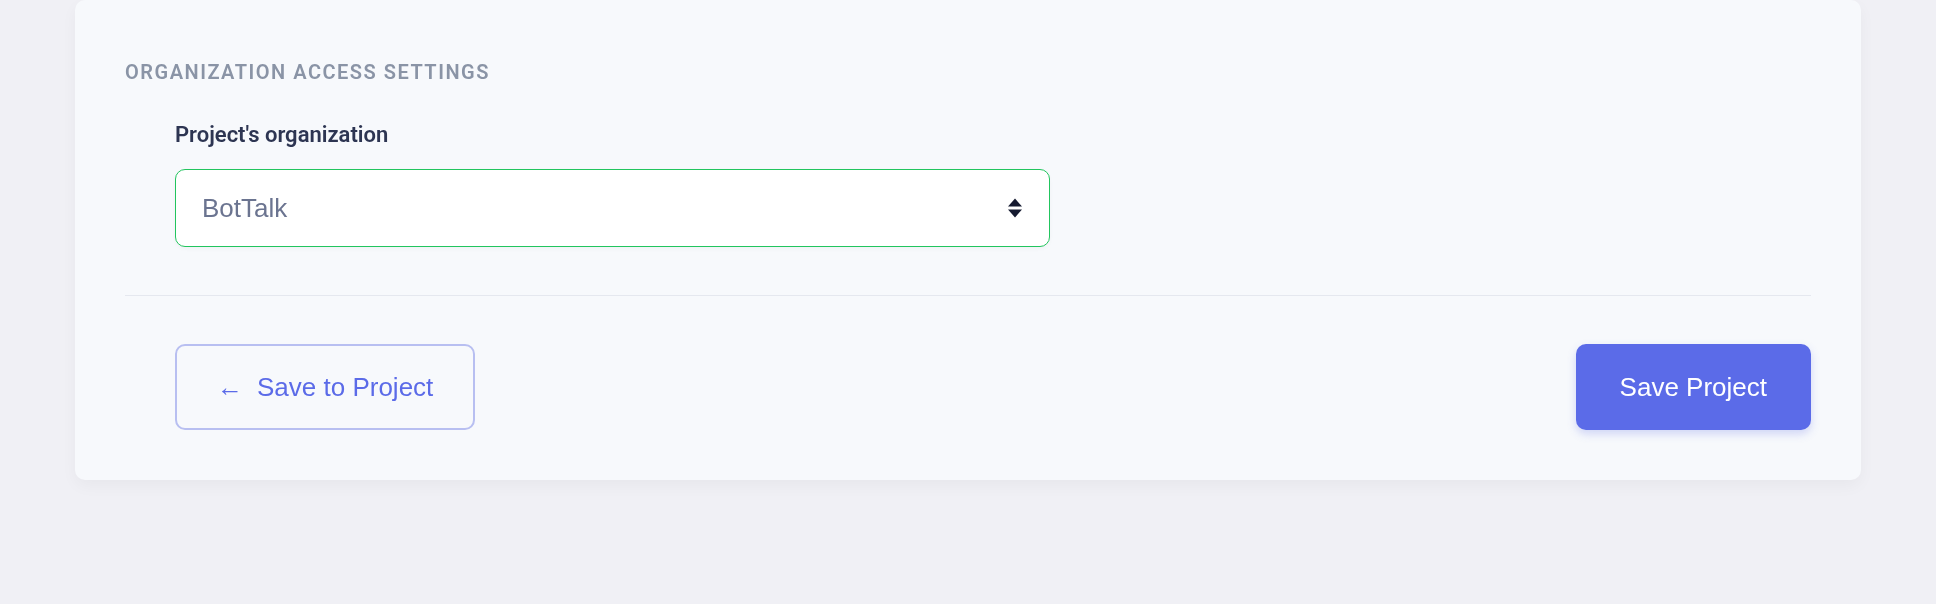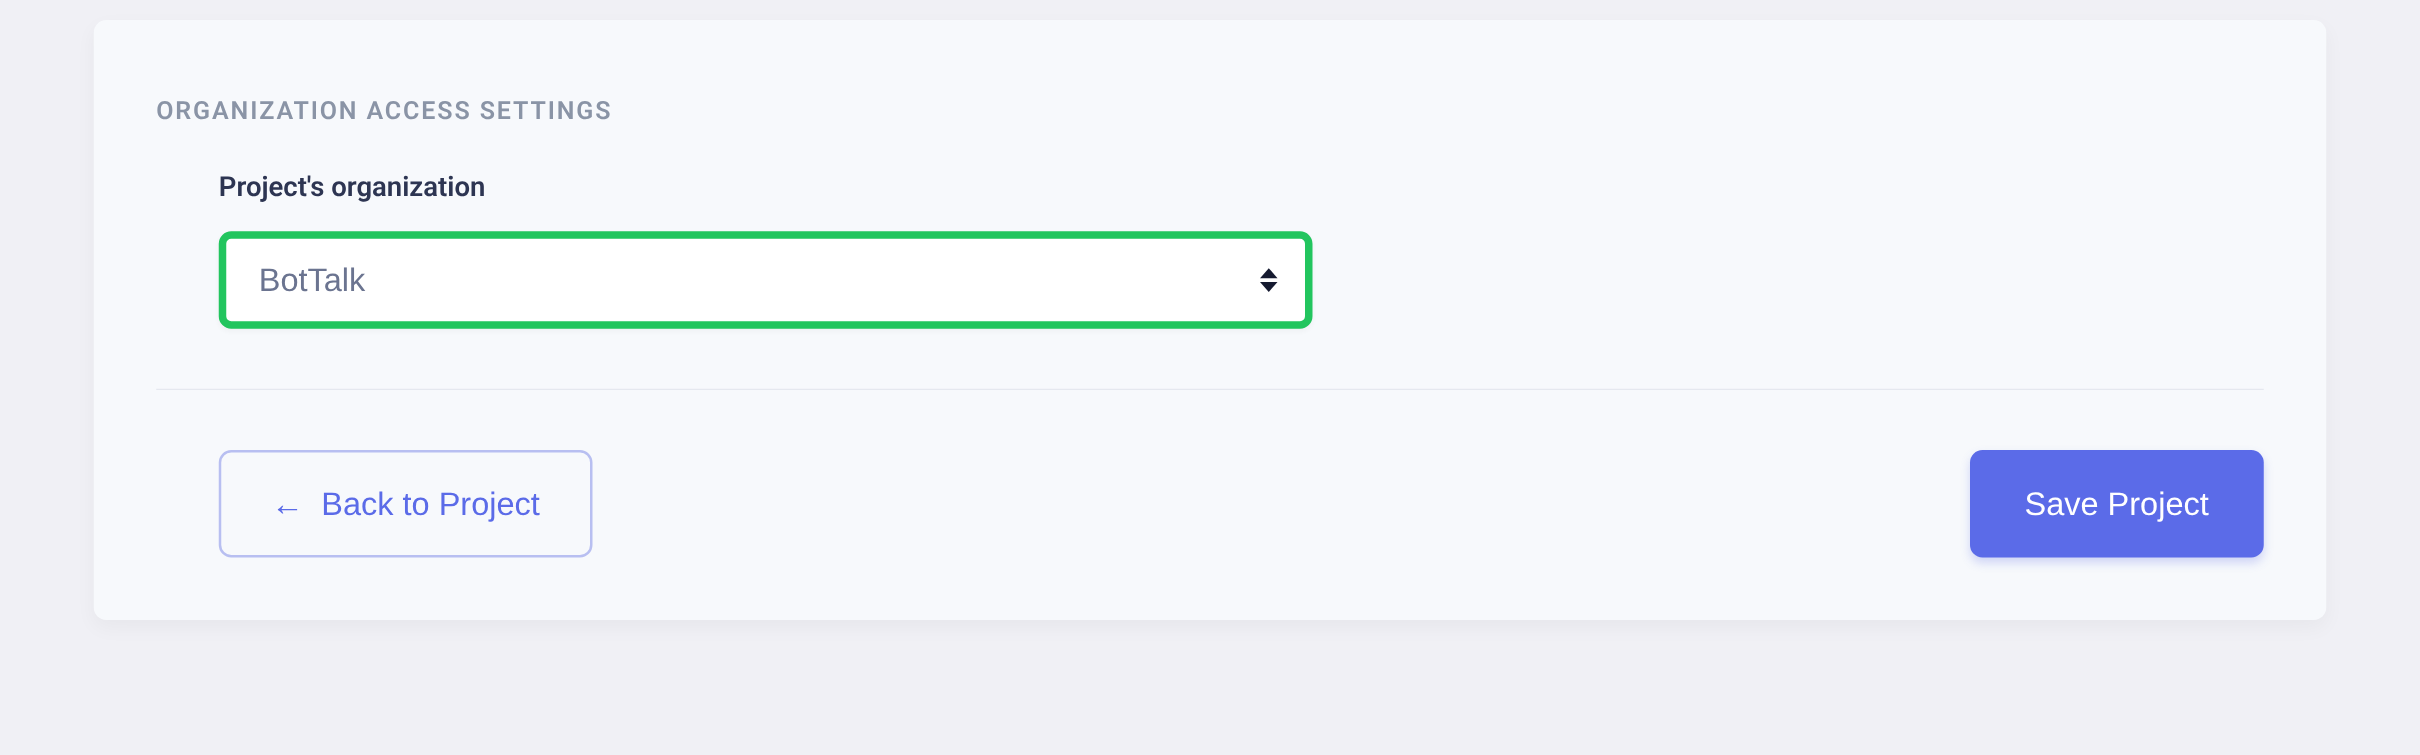--- a/index.html
+++ b/index.html
@@ -8,21 +8,21 @@
     padding: 0;
   }
   body {
     font-family: -apple-system, BlinkMacSystemFont, "Segoe UI", Roboto, Helvetica, Arial, sans-serif;
     background: #f0f0f5;
     width: 1936px;
     height: 604px;
     overflow: hidden;
   }
   .page-wrap {
-    padding: 16px 75px 0 75px;
+    padding: 0 75px 0 75px;
   }
   .card {
     background: #f7f9fc;
     border-radius: 10px;
     padding: 0 50px 50px 50px;
     box-shadow: 0 6px 16px rgba(0,0,0,0.04);
   }
   .section-title {
     font-size: 20px;
     font-weight: 600;
@@ -43,21 +43,21 @@
     margin-bottom: 22px;
   }
   .select-wrap {
     position: relative;
     width: 875px;
     max-width: 100%;
   }
   .select {
     width: 100%;
     height: 78px;
-    border: 6px solid #22c55e;
+    border: 1px solid #22c55e;
     border-radius: 10px;
     background: #ffffff;
     padding: 0 60px 0 26px;
     font-size: 26px;
     color: #6b7490;
     appearance: none;
     -webkit-appearance: none;
     -moz-appearance: none;
     outline: none;
     box-shadow: 0 2px 4px rgba(0,0,0,0.03);
@@ -146,21 +146,21 @@
           <span class="caret-down"></span>
         </span>
       </div>
     </div>
 
     <hr class="divider">
 
     <div class="actions">
       <button class="btn btn-secondary">
         <span class="arrow-left">←</span>
-        <span>Back to Project</span>
+        <span>Save to Project</span>
       </button>
 
       <button class="btn btn-primary">
         <span>Save Project</span>
       </button>
     </div>
 
   </div>
 </div>
 

